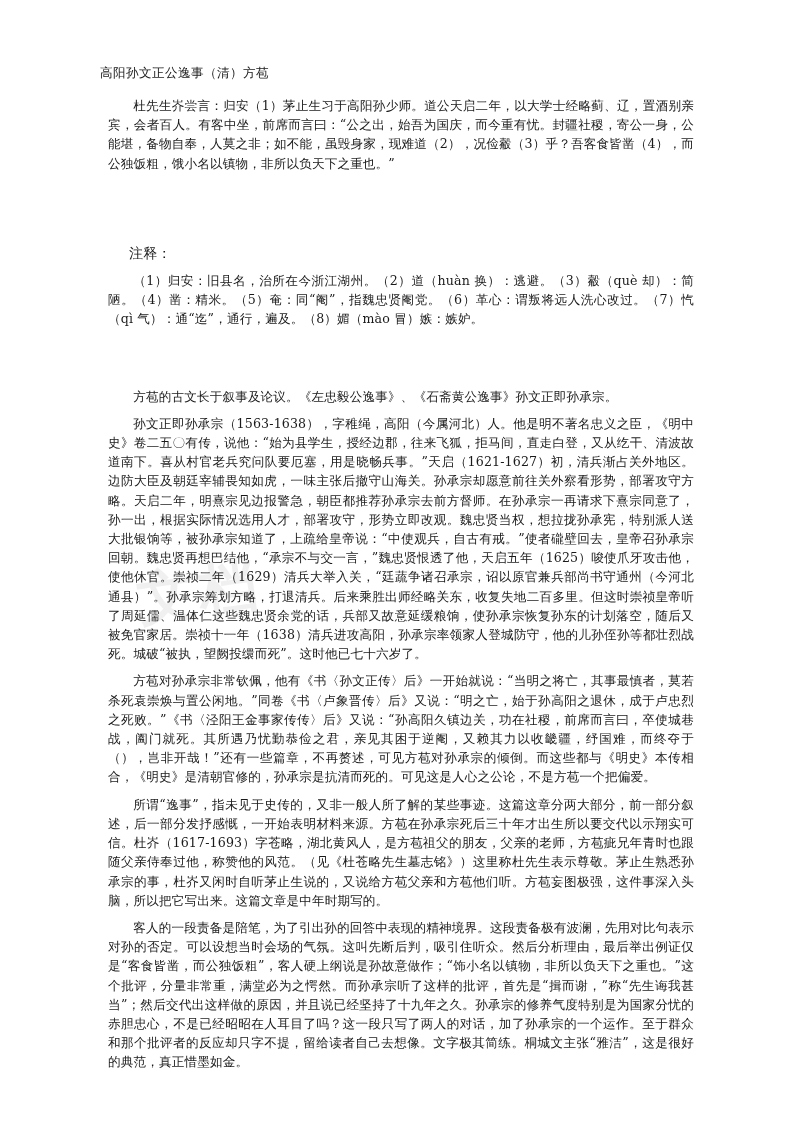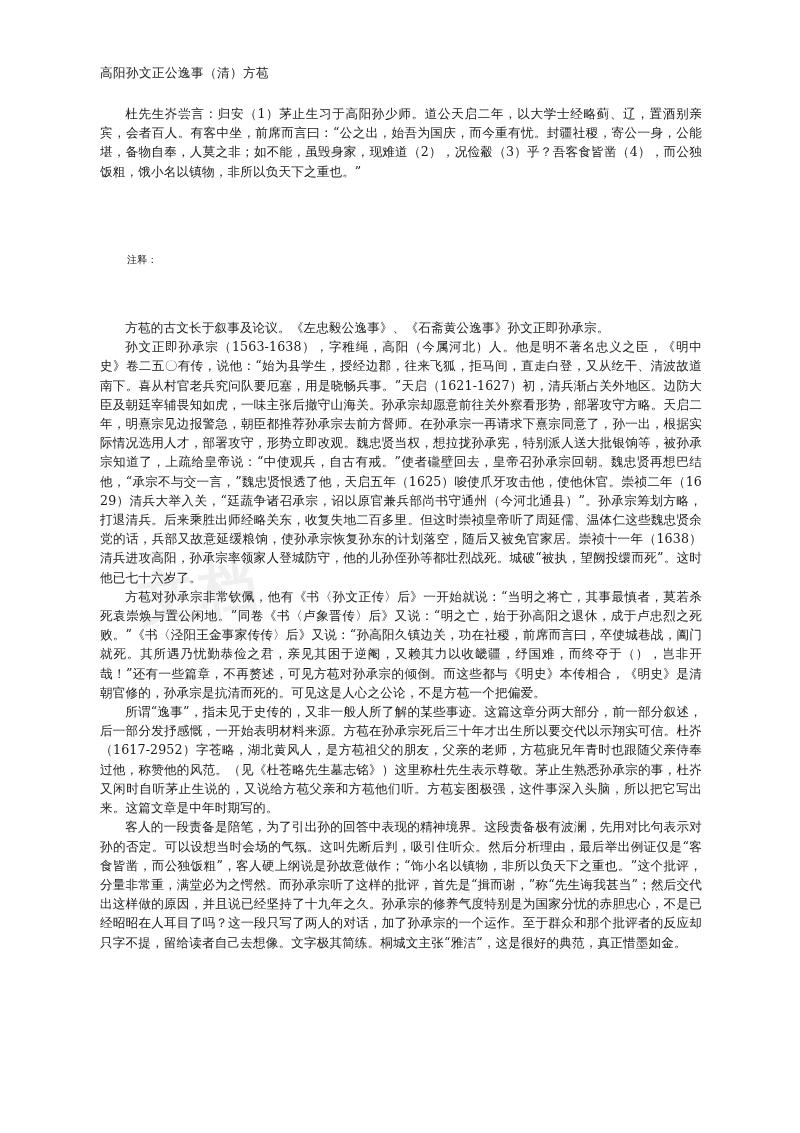--- a/index.html
+++ b/index.html
@@ -41,39 +41,39 @@
     white-space: nowrap;
     font-weight: bold;
   }
   .content {
     position: relative;
     z-index: 2;
   }
   .doc-title {
     font-size: 12.6px;
     line-height: 22px;
-    margin: 0 0 20px 0;
+    margin: 0 0 12px 0;
     letter-spacing: 0.4px;
   }
   p.para {
     font-size: 12.6px;
     line-height: 19.2px;
-    margin: 0;
+    margin: 8px;
     text-align: justify;
     text-justify: inter-ideograph;
     text-indent: 2em;
     letter-spacing: 0.15px;
     word-break: break-all;
   }
   .gap-md { height: 42px; }
   .gap-lg { height: 62px; }
   .section-label {
-    font-size: 10px;
+    font-size: 14px;
     line-height: 19.2px;
-    margin: 7px;
+    margin: 1px;
     text-indent: 2em;
     letter-spacing: 0.15px;
   }
   .notes-body p.para { text-indent: 2em; }
 </style>
 </head>
 <body>
 
 <div id="page">
 
@@ -83,23 +83,26 @@
 
   <div class="content">
 
     <div class="doc-title">高阳孙文正公逸事（清）方苞</div>
 
     <p class="para">杜先生岕尝言：归安（1）茅止生习于高阳孙少师。道公天启二年，以大学士经略蓟、辽，置酒别亲宾，会者百人。有客中坐，前席而言曰：“公之出，始吾为国庆，而今重有忧。封疆社稷，寄公一身，公能堪，备物自奉，人莫之非；如不能，虽毁身家，现难道（2），况俭觳（3）乎？吾客食皆凿（4），而公独饭粗，饿小名以镇物，非所以负天下之重也。”</p>
 
     <div class="gap-lg"></div>
 
     <div class="section-label">注释：</div>
+    <div class="notes-body">
+      <p class="para">（1）归安：旧县名，治所在今浙江湖州。（2）道（huàn 换）：逃避。（3）觳（què 却）：简陋。（4）凿：精米。（5）奄：同“阉”，指魏忠贤阉党。（6）革心：谓叛将远人洗心改过。（7）忾（qì 气）：通“迄”，通行，遍及。（8）媚（mào 冒）嫉：嫉妒。</p>
+    </div>
 
     <div class="gap-md"></div>
 
     <p class="para">方苞的古文长于叙事及论议。《左忠毅公逸事》、《石斋黄公逸事》孙文正即孙承宗。</p>
     <p class="para">孙文正即孙承宗（1563-1638），字稚绳，高阳（今属河北）人。他是明不著名忠义之臣，《明中史》卷二五〇有传，说他：“始为县学生，授经边郡，往来飞狐，拒马间，直走白登，又从纥干、清波故道南下。喜从村官老兵究问队要厄塞，用是晓畅兵事。”天启（1621-1627）初，清兵渐占关外地区。边防大臣及朝廷宰辅畏知如虎，一味主张后撤守山海关。孙承宗却愿意前往关外察看形势，部署攻守方略。天启二年，明熹宗见边报警急，朝臣都推荐孙承宗去前方督师。在孙承宗一再请求下熹宗同意了，孙一出，根据实际情况选用人才，部署攻守，形势立即改观。魏忠贤当权，想拉拢孙承宪，特别派人送大批银饷等，被孙承宗知道了，上疏给皇帝说：“中使观兵，自古有戒。”使者礲壁回去，皇帝召孙承宗回朝。魏忠贤再想巴结他，“承宗不与交一言，”魏忠贤恨透了他，天启五年（1625）唆使爪牙攻击他，使他休官。崇祯二年（1629）清兵大举入关，“廷蔬争诸召承宗，诏以原官兼兵部尚书守通州（今河北通县）”。孙承宗筹划方略，打退清兵。后来乘胜出师经略关东，收复失地二百多里。但这时崇祯皇帝听了周延儒、温体仁这些魏忠贤余党的话，兵部又故意延缓粮饷，使孙承宗恢复孙东的计划落空，随后又被免官家居。崇祯十一年（1638）清兵进攻高阳，孙承宗率领家人登城防守，他的儿孙侄孙等都壮烈战死。城破“被执，望阙投缳而死”。这时他已七十六岁了。</p>
     <p class="para">方苞对孙承宗非常钦佩，他有《书〈孙文正传〉后》一开始就说：“当明之将亡，其事最慎者，莫若杀死袁崇焕与置公闲地。”同卷《书〈卢象晋传〉后》又说：“明之亡，始于孙高阳之退休，成于卢忠烈之死败。”《书〈泾阳王金事家传传〉后》又说：“孙高阳久镇边关，功在社稷，前席而言曰，卒使城巷战，阖门就死。其所遇乃忧勤恭俭之君，亲见其困于逆阉，又赖其力以收畿疆，纾国难，而终夺于（），岂非开哉！”还有一些篇章，不再赘述，可见方苞对孙承宗的倾倒。而这些都与《明史》本传相合，《明史》是清朝官修的，孙承宗是抗清而死的。可见这是人心之公论，不是方苞一个把偏爱。</p>
-    <p class="para">所谓“逸事”，指未见于史传的，又非一般人所了解的某些事迹。这篇这章分两大部分，前一部分叙述，后一部分发抒感慨，一开始表明材料来源。方苞在孙承宗死后三十年才出生所以要交代以示翔实可信。杜岕（1617-2952）字苍略，湖北黄风人，是方苞祖父的朋友，父亲的老师，方苞疵兄年青时也跟随父亲侍奉过他，称赞他的风范。（见《杜苍略先生墓志铭》）这里称杜先生表示尊敬。茅止生熟悉孙承宗的事，杜岕又闲时自听茅止生说的，又说给方苞父亲和方苞他们听。方苞妄图极强，这件事深入头脑，所以把它写出来。这篇文章是中年时期写的。</p>
+    <p class="para">所谓“逸事”，指未见于史传的，又非一般人所了解的某些事迹。这篇这章分两大部分，前一部分叙述，后一部分发抒感慨，一开始表明材料来源。方苞在孙承宗死后三十年才出生所以要交代以示翔实可信。杜岕（1617-1693）字苍略，湖北黄风人，是方苞祖父的朋友，父亲的老师，方苞疵兄年青时也跟随父亲侍奉过他，称赞他的风范。（见《杜苍略先生墓志铭》）这里称杜先生表示尊敬。茅止生熟悉孙承宗的事，杜岕又闲时自听茅止生说的，又说给方苞父亲和方苞他们听。方苞妄图极强，这件事深入头脑，所以把它写出来。这篇文章是中年时期写的。</p>
     <p class="para">客人的一段责备是陪笔，为了引出孙的回答中表现的精神境界。这段责备极有波澜，先用对比句表示对孙的否定。可以设想当时会场的气氛。这叫先断后判，吸引住听众。然后分析理由，最后举出例证仅是“客食皆凿，而公独饭粗”，客人硬上纲说是孙故意做作；“饰小名以镇物，非所以负天下之重也。”这个批评，分量非常重，满堂必为之愕然。而孙承宗听了这样的批评，首先是“揖而谢，”称“先生诲我甚当”；然后交代出这样做的原因，并且说已经坚持了十九年之久。孙承宗的修养气度特别是为国家分忧的赤胆忠心，不是已经昭昭在人耳目了吗？这一段只写了两人的对话，加了孙承宗的一个运作。至于群众和那个批评者的反应却只字不提，留给读者自己去想像。文字极其简练。桐城文主张“雅洁”，这是很好的典范，真正惜墨如金。</p>
 
   </div>
 </div>
 
 </body></html>

